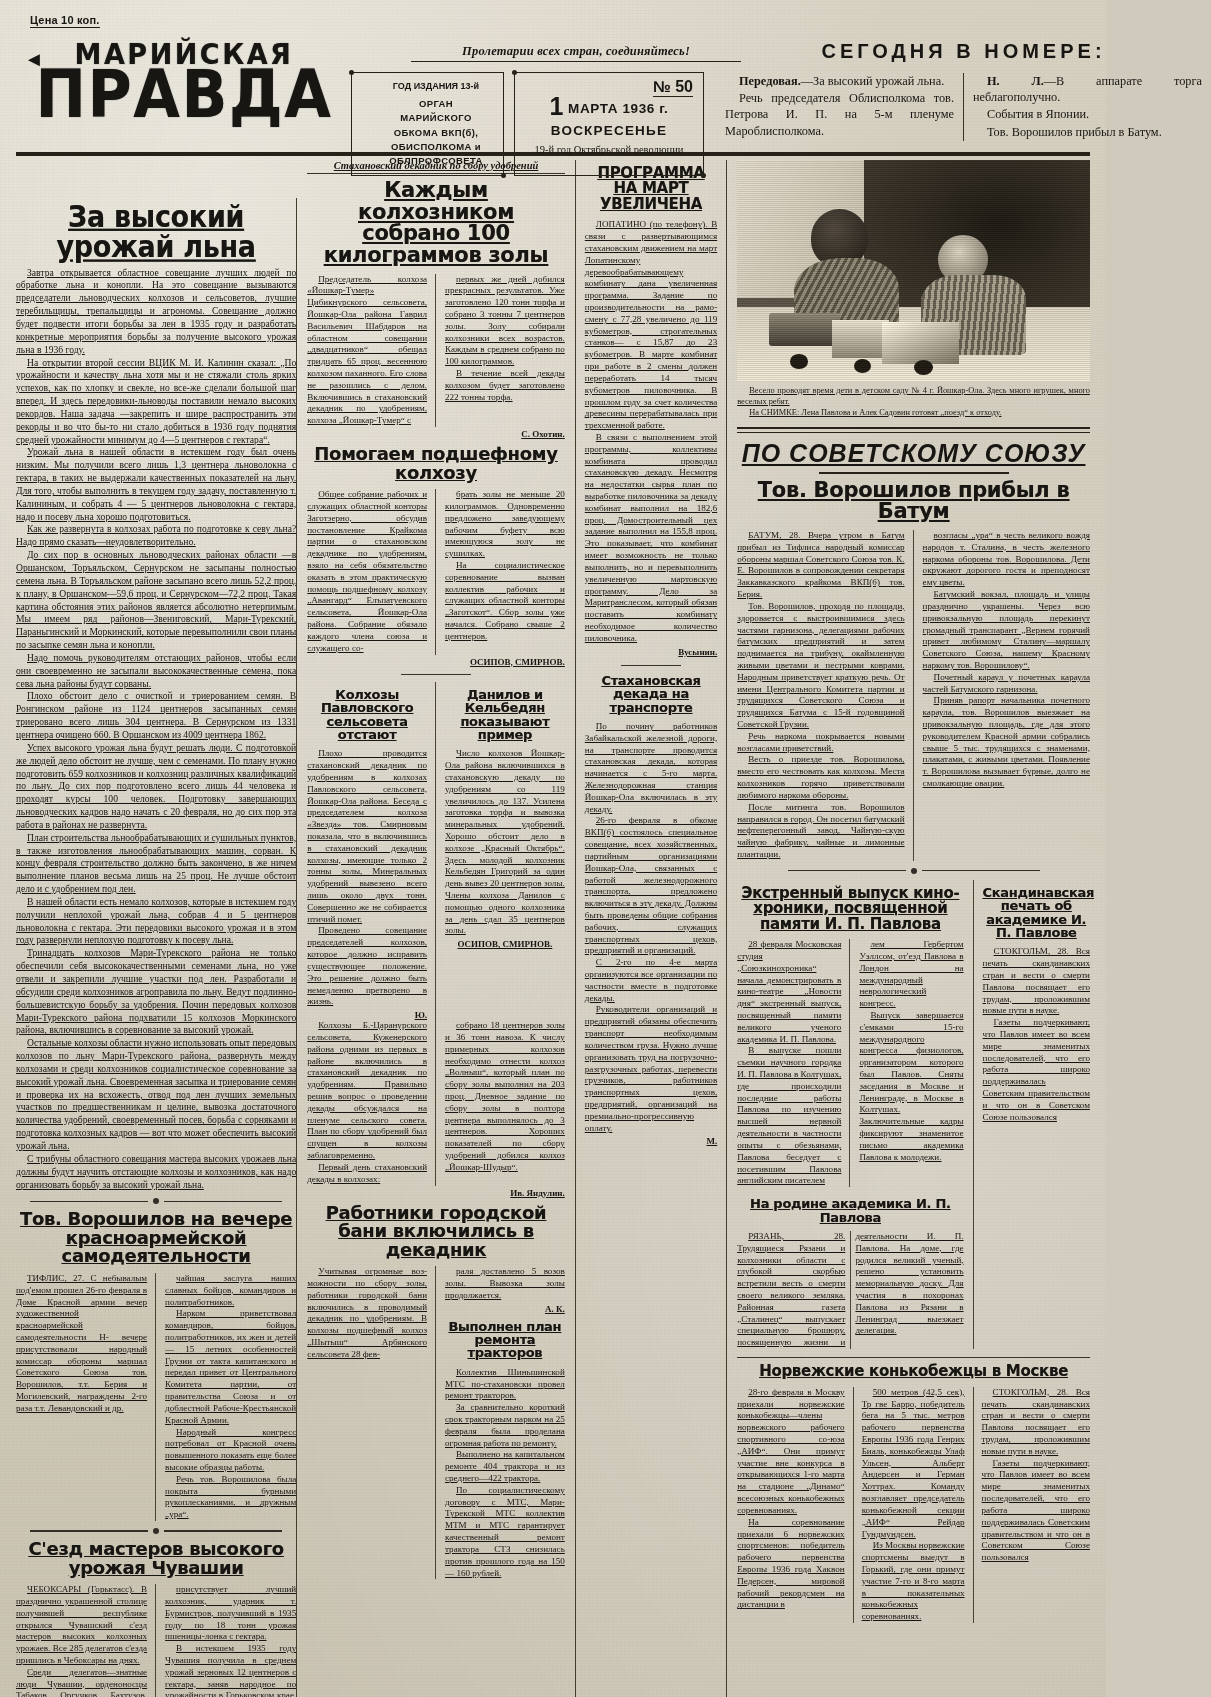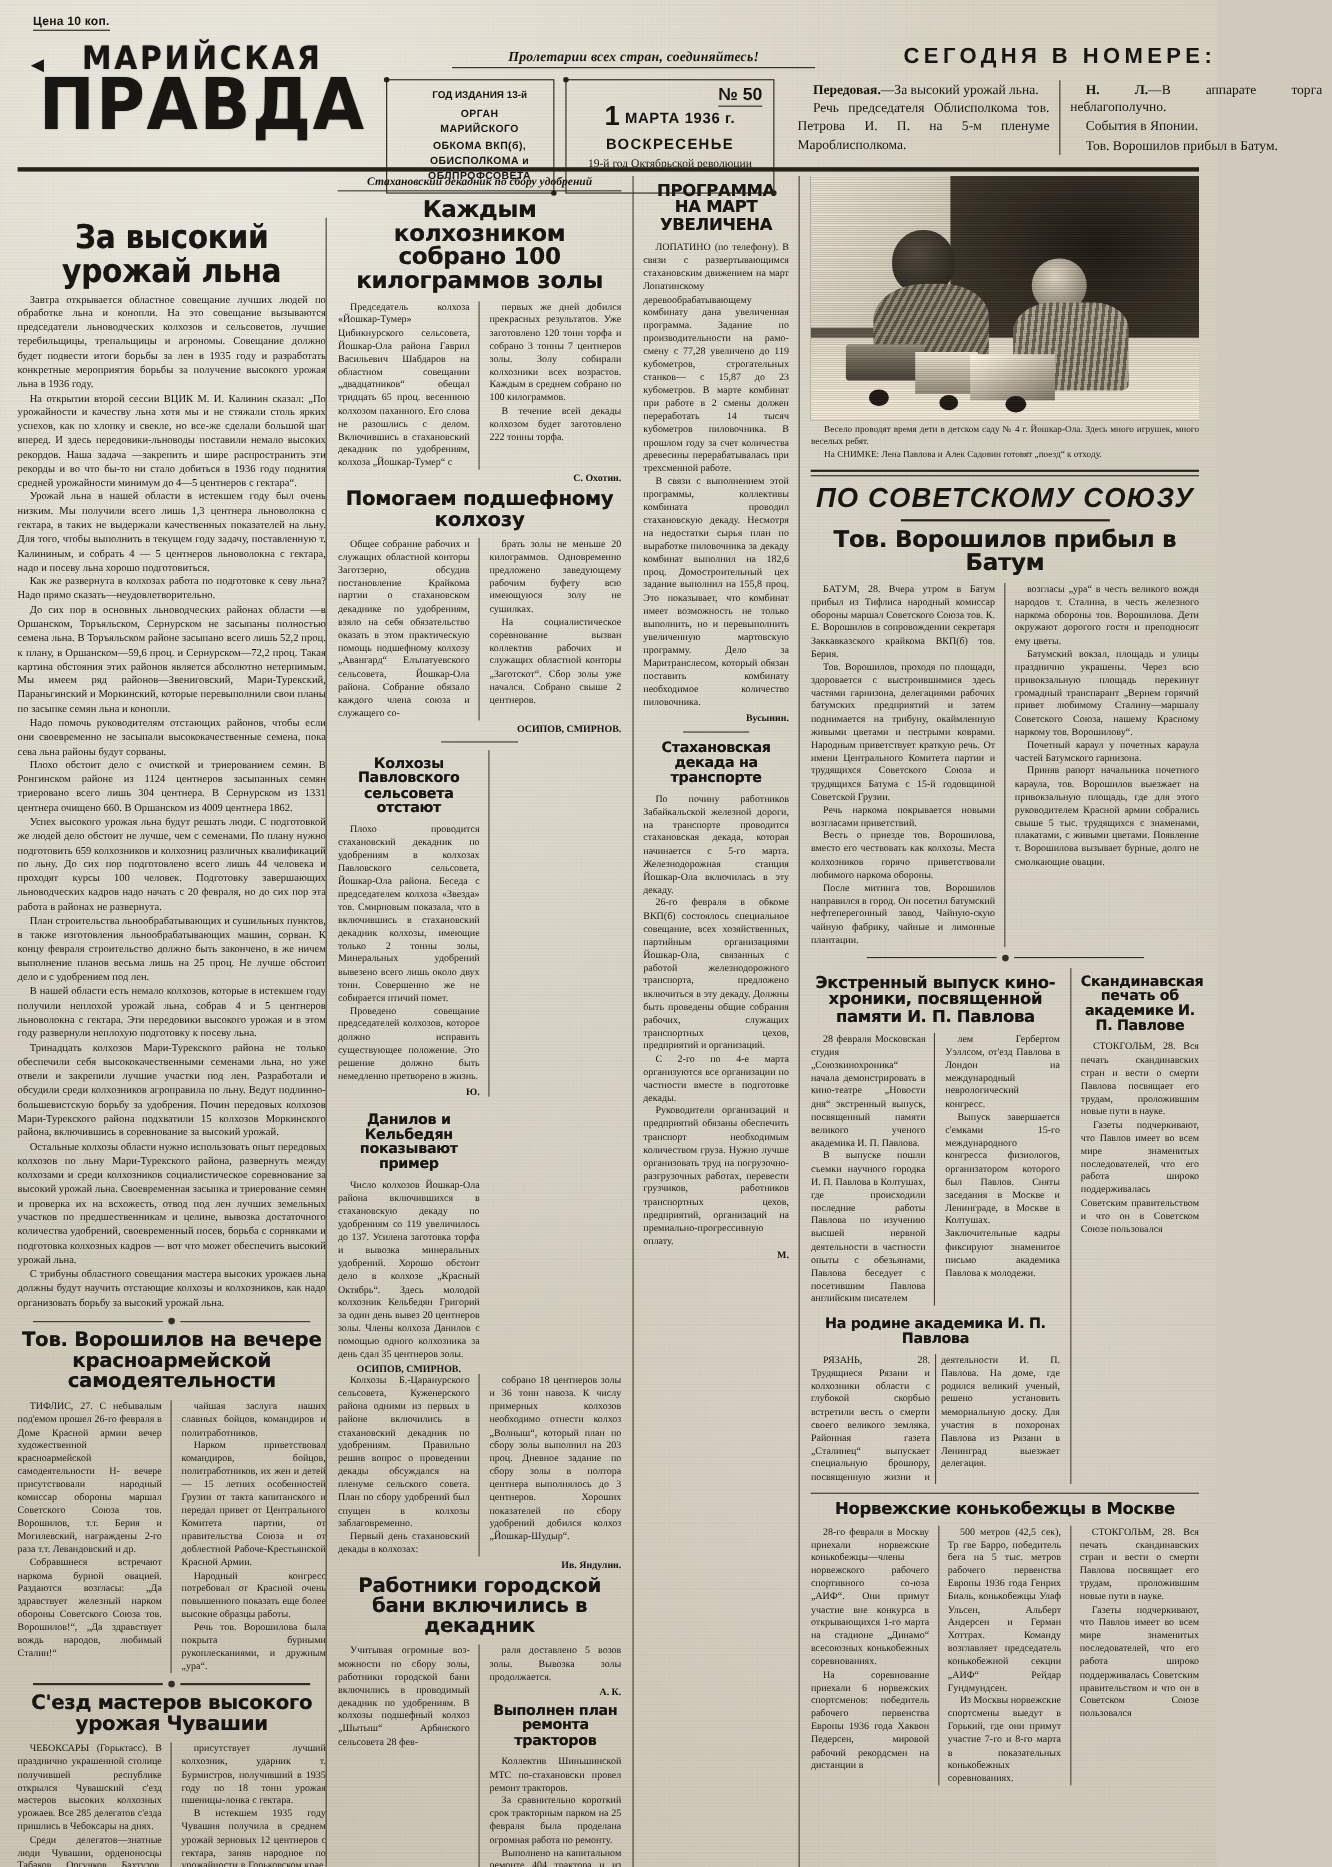--- a/index.html
+++ b/index.html
@@ -13,20 +13,21 @@
   }
   #paper{
     position:relative;
     width:1106px;height:1697px;
     background:
       radial-gradient(ellipse at 20% 12%, rgba(255,255,255,.40), rgba(255,255,255,0) 55%),
       radial-gradient(ellipse at 82% 70%, rgba(255,255,255,.22), rgba(255,255,255,0) 60%),
       linear-gradient(160deg,#d8d3c4 0%,#cec9ba 38%,#c9c3b3 70%,#c4beae 100%);
     box-sizing:border-box;
     padding:0 16px;
+    text-decoration:underline;
   }
   
   #grain{
     position:absolute;inset:0;pointer-events:none;opacity:.22;
     background-image:
       repeating-linear-gradient(0deg, rgba(90,80,60,.11) 0 1px, rgba(255,255,255,0) 1px 3px),
       repeating-linear-gradient(90deg, rgba(90,80,60,.07) 0 1px, rgba(255,255,255,0) 1px 4px);
     mix-blend-mode:multiply;
   }
   .ink{ 
@@ -255,21 +256,20 @@
           <p>Остальные колхозы области нужно использовать опыт передовых колхозов по льну Мари-Турекского района, развернуть между колхозами и среди колхозников социалистическое соревнование за высокий урожай льна. Своевременная засыпка и триерование семян и проверка их на всхожесть, отвод под лен лучших земельных участков по предшественникам и целине, вывозка достаточного количества удобрений, своевременный посев, борьба с сорняками и подготовка колхозных кадров — вот что может обеспечить высокий урожай льна.</p>
           <p>С трибуны областного совещания мастера высоких урожаев льна должны будут научить отстающие колхозы и колхозников, как надо организовать борьбу за высокий урожай льна.</p>
         </div>
 
       <div class="orn"><span></span><b></b><span></span></div>
 
       <h1 class="hl hl-m">Тов. Ворошилов на вечере красноармейской самодеятельности</h1>
       <div class="two-up div">
         <div class="txt">
             <p>ТИФЛИС, 27. С небывалым под'емом прошел 26-го февраля в Доме Красной армии вечер художественной красноармейской самодеятельности Н- вечере присутствовали народный комиссар обороны маршал Советского Союза тов. Ворошилов, т.т. Берия и Могилевский, награждены 2-го раза т.т. Левандовский и др.</p>
-            <p>Собравшиеся встречают наркома бурной овацией. Раздаются возгласы: „Да здравствует железный нарком обороны Советского Союза тов. Ворошилов!“, „Да здравствует вождь народов, любимый Сталин!“</p>
           </div>
         <div class="txt">
             <p>чайшая заслуга наших славных бойцов, командиров и политработников.</p>
             <p>Нарком приветствовал командиров, бойцов, политработников, их жен и детей — 15 летних особенностей Грузии от такта капитанского и передал привет от Центрального Комитета партии, от правительства Союза и от доблестной Рабоче-Крестьянской Красной Армии.</p>
             <p>Народный конгресс потребовал от Красной очень повышенного показать еще более высокие образцы работы.</p>
             <p>Речь тов. Ворошилова была покрыта бурными рукоплесканиями, и дружным „ура“.</p>
           </div>
       </div>
 
       <div class="orn"><span></span><b></b><span></span></div>
@@ -308,21 +308,21 @@
           </div>
         <div class="txt">
             <p>брать золы не меньше 20 килограммов. Одновременно предложено заведующему рабочим буфету всю имеющуюся золу не сушилках.</p>
             <p>На социалистическое соревнование вызван коллектив рабочих и служащих областной конторы „Заготскот“. Сбор золы уже начался. Собрано свыше 2 центнеров.</p>
           </div>
       </div>
       <div class="sig">ОСИПОВ, СМИРНОВ.</div>
 
       <div class="rule-thin" style="width:70px;margin:7px auto;"></div>
 
-      <div class="two-up div" style="align-items:flex-start;flex-direction:column;">
+      <div class="two-up div" style="align-items:flex-start;">
         <div>
           <h1 class="hl hl-xs">Колхозы Павловского сельсовета отстают</h1>
           <div class="txt">
               <p>Плохо проводится стахановский декадник по удобрениям в колхозах Павловского сельсовета, Йошкар-Ола района. Беседа с председателем колхоза «Звезда» тов. Смирновым показала, что в включившись в стахановский декадник колхозы, имеющие только 2 тонны золы, Минеральных удобрений вывезено всего лишь около двух тонн. Совершенно же не собирается птичий помет.</p>
               <p>Проведено совещание председателей колхозов, которое должно исправить существующее положение. Это решение должно быть немедленно претворено в жизнь.</p>
             </div>
           <div class="sig">Ю.</div>
         </div>
         <div>
           <h1 class="hl hl-xs">Данилов и Кельбедян показывают пример</h1>

